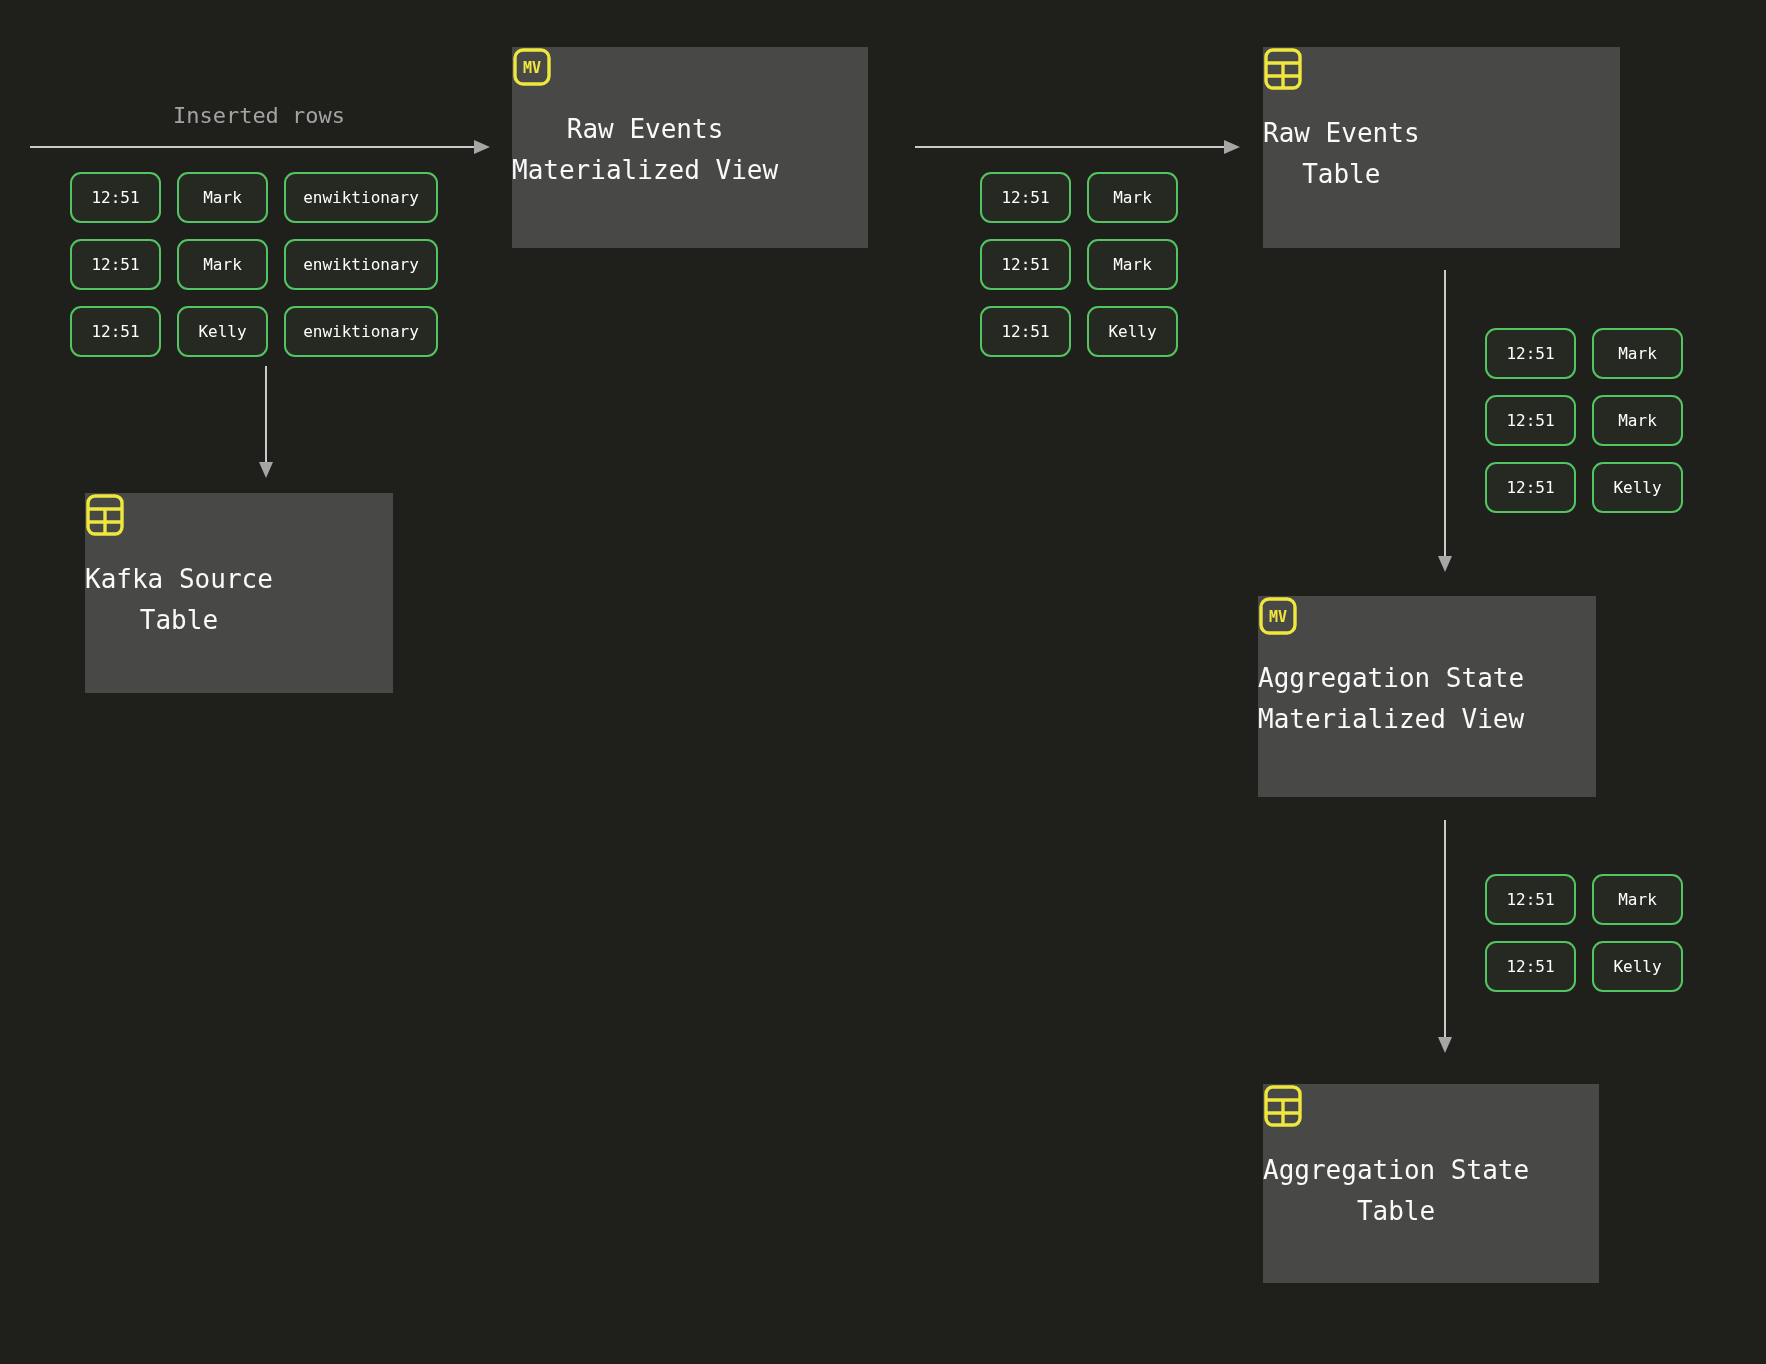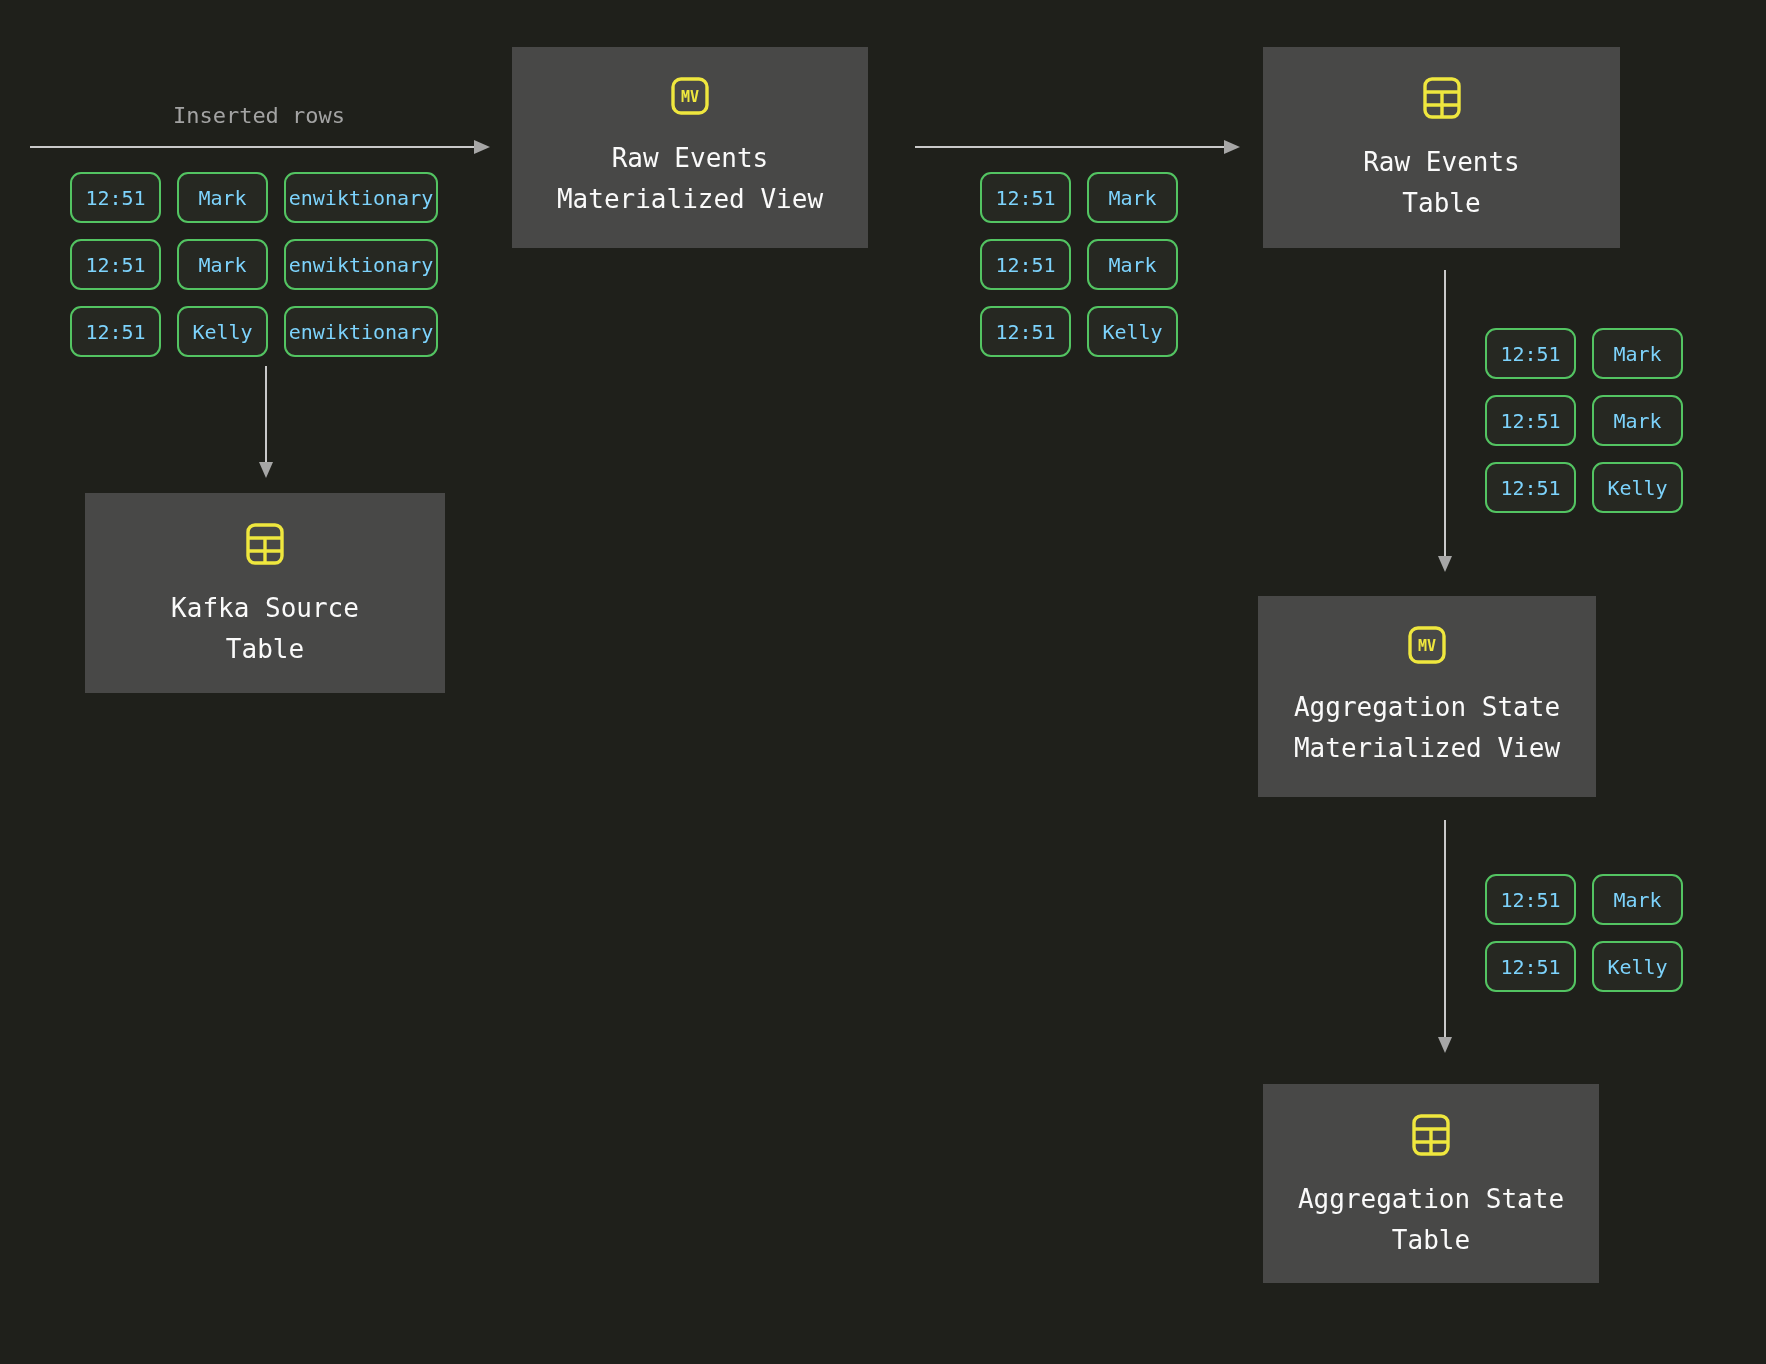--- a/index.html
+++ b/index.html
@@ -11,52 +11,51 @@
     overflow:hidden;
   }
   
   #arrows{position:absolute;left:0;top:0;width:1766px;height:1364px;pointer-events:none;}
   #arrows line{stroke:#c9c9c9;stroke-width:2;}
   #arrows polygon{fill:#a6a6a6;}
   
   .node{
     position:absolute;
     background:#484847;
-    display:flex;flex-direction:column;align-items:center;
+    display:flex;flex-direction:column;align-items:flex-start;
     box-sizing:border-box;
-    padding-top:29px;
   }
   .node .icon{flex:0 0 auto;}
   .node .titles{margin-top:22px;text-align:center;}
   .node .title-line{
     color:#fafafa;font-size:26px;line-height:41px;white-space:nowrap;
   }
   
   .pill-group{position:absolute;display:flex;flex-direction:column;gap:16px;}
   .pill-row{display:flex;flex-direction:row;gap:16px;}
   .pill{
     height:51px;box-sizing:border-box;
     background:#262822;
     border:2px solid #53c462;border-radius:11px;
-    color:#7dd3fc;font-size:20px;
+    color:#ffffff;font-size:16px;
     display:flex;align-items:center;justify-content:center;
     white-space:nowrap;
   }
   .w-sm{width:91px;}
   .w-lg{width:154px;}
   
   .free-label{
     position:absolute;color:#a3a3a3;font-size:22px;line-height:29px;white-space:nowrap;
   }
   #label-inserted-rows{left:170px;top:101px;width:178px;text-align:center;}
   #label-rows-transformed{right:353px;top:889px;text-align:right;font-size:23px;line-height:30px;}
   
   #node-raw-events-mv        {left:512px; top:47px;  width:356px;height:201px;}
   #node-raw-events-table     {left:1263px;top:47px;  width:357px;height:201px;}
-  #node-kafka-source-table   {left:85px;  top:493px; width:360px;height:200px;}
+  #node-kafka-source-table   {left:85px;  top:493px; width:308px;height:200px;}
   #node-aggregation-state-mv {left:1258px;top:596px; width:338px;height:201px;}
   #node-aggregation-state-table{left:1263px;top:1084px;width:336px;height:199px;}
   
   #pills-inserted      {left:70px;  top:172px;}
   #pills-mv-to-table   {left:980px; top:172px;}
   #pills-table-to-aggmv{left:1485px;top:328px;}
   #pills-aggregated    {left:1485px;top:874px;}
   .mv-badge-text{font-weight:bold;}
 </style>
 </head>

